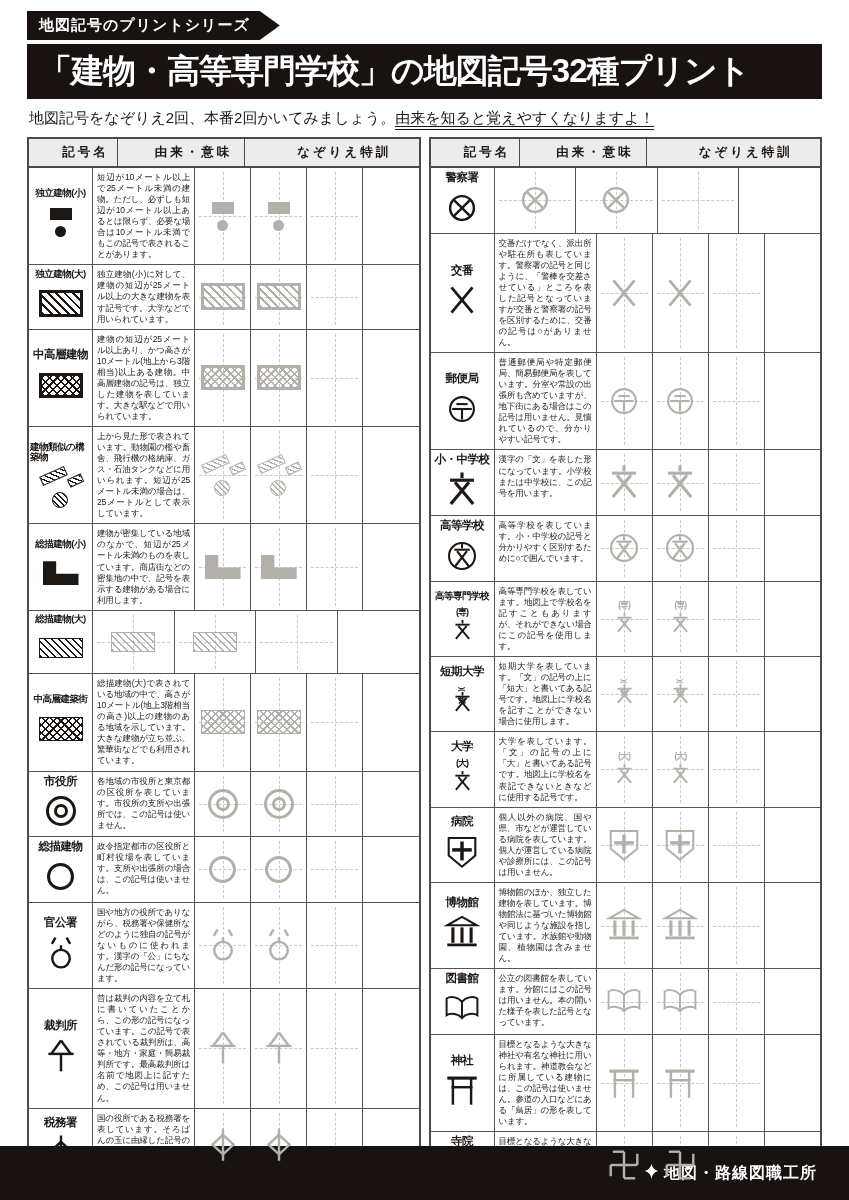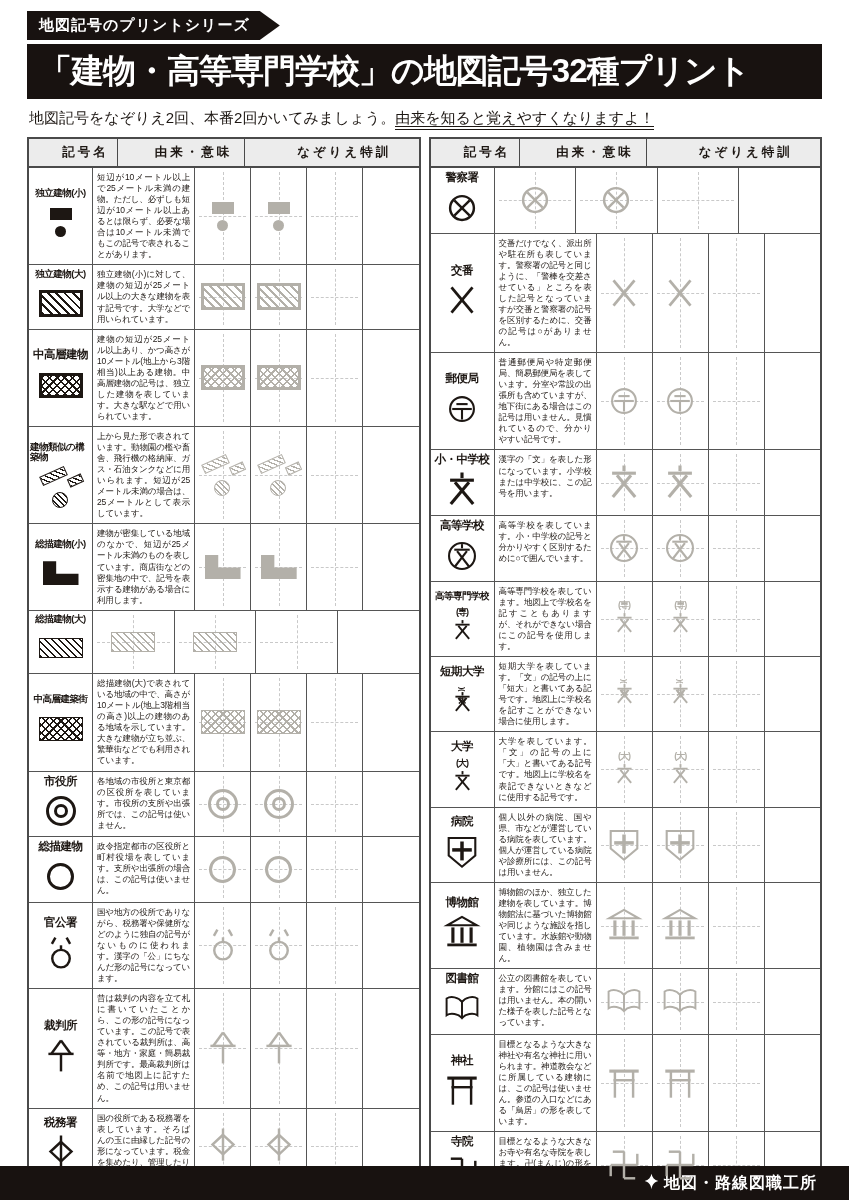--- a/index.html
+++ b/index.html
@@ -75,21 +75,21 @@
     background:repeating-linear-gradient(45deg, currentColor 0 1.3px, transparent 1.3px 4px); }
   .ruiji .c1 { position:absolute; left:13px; bottom:2px; width:16px; height:16px;
     border:1.5px solid currentColor; border-radius:50%;
     background:repeating-linear-gradient(45deg, currentColor 0 1.3px, transparent 1.3px 4px); }
   .ring-outer { width:30px; height:30px; border:3px solid currentColor; border-radius:50%;
     display:flex; align-items:center; justify-content:center; }
   .ring-inner { width:14px; height:14px; border:3px solid currentColor; border-radius:50%; }
   .ring-single { width:27px; height:27px; border:3px solid currentColor; border-radius:50%; }
 
   
-  .footer-bar { position:absolute; left:0; right:0; bottom:0; height:34px; background:#181210;
+  .footer-bar { position:absolute; left:0; right:0; bottom:0; height:54px; background:#181210;
     color:#fff; display:flex; align-items:center; justify-content:flex-end;
     padding-right:32px; gap:4px; font-size:16px; font-weight:800; letter-spacing:1px; }
 </style>
 </head>
 <body>
 
 
 
 <div class="series-badge">地図記号のプリントシリーズ</div>
 

